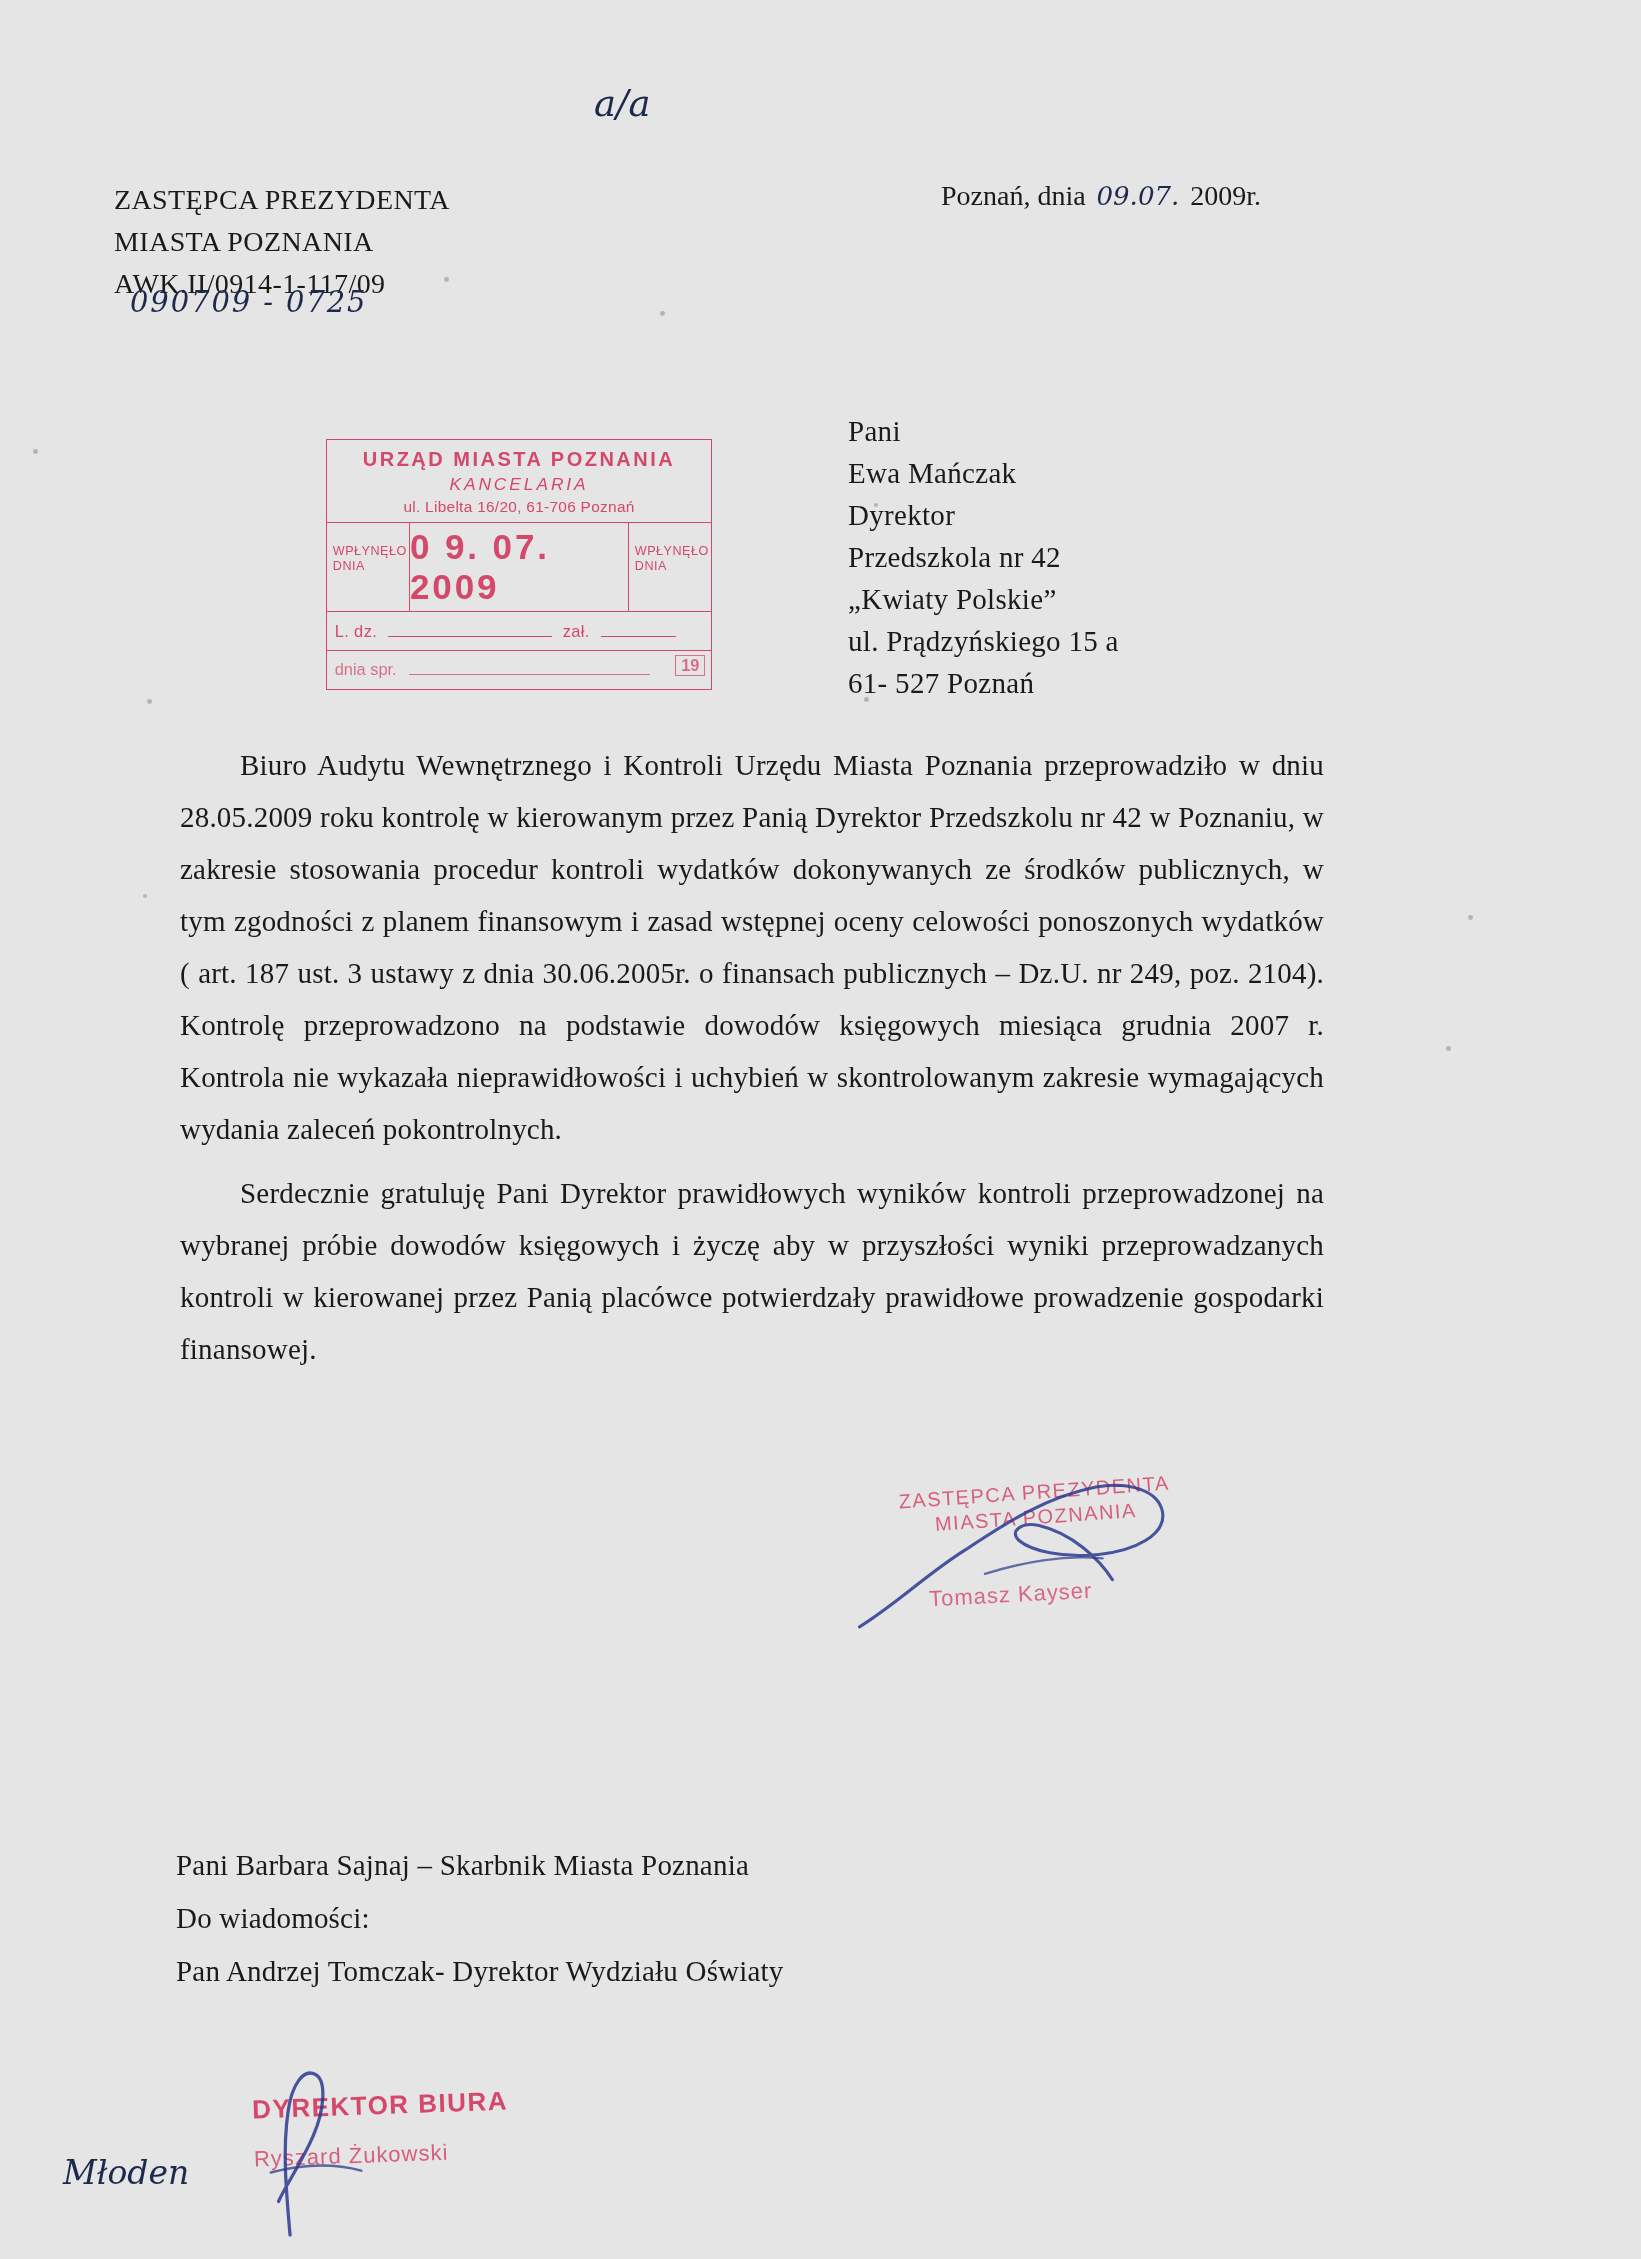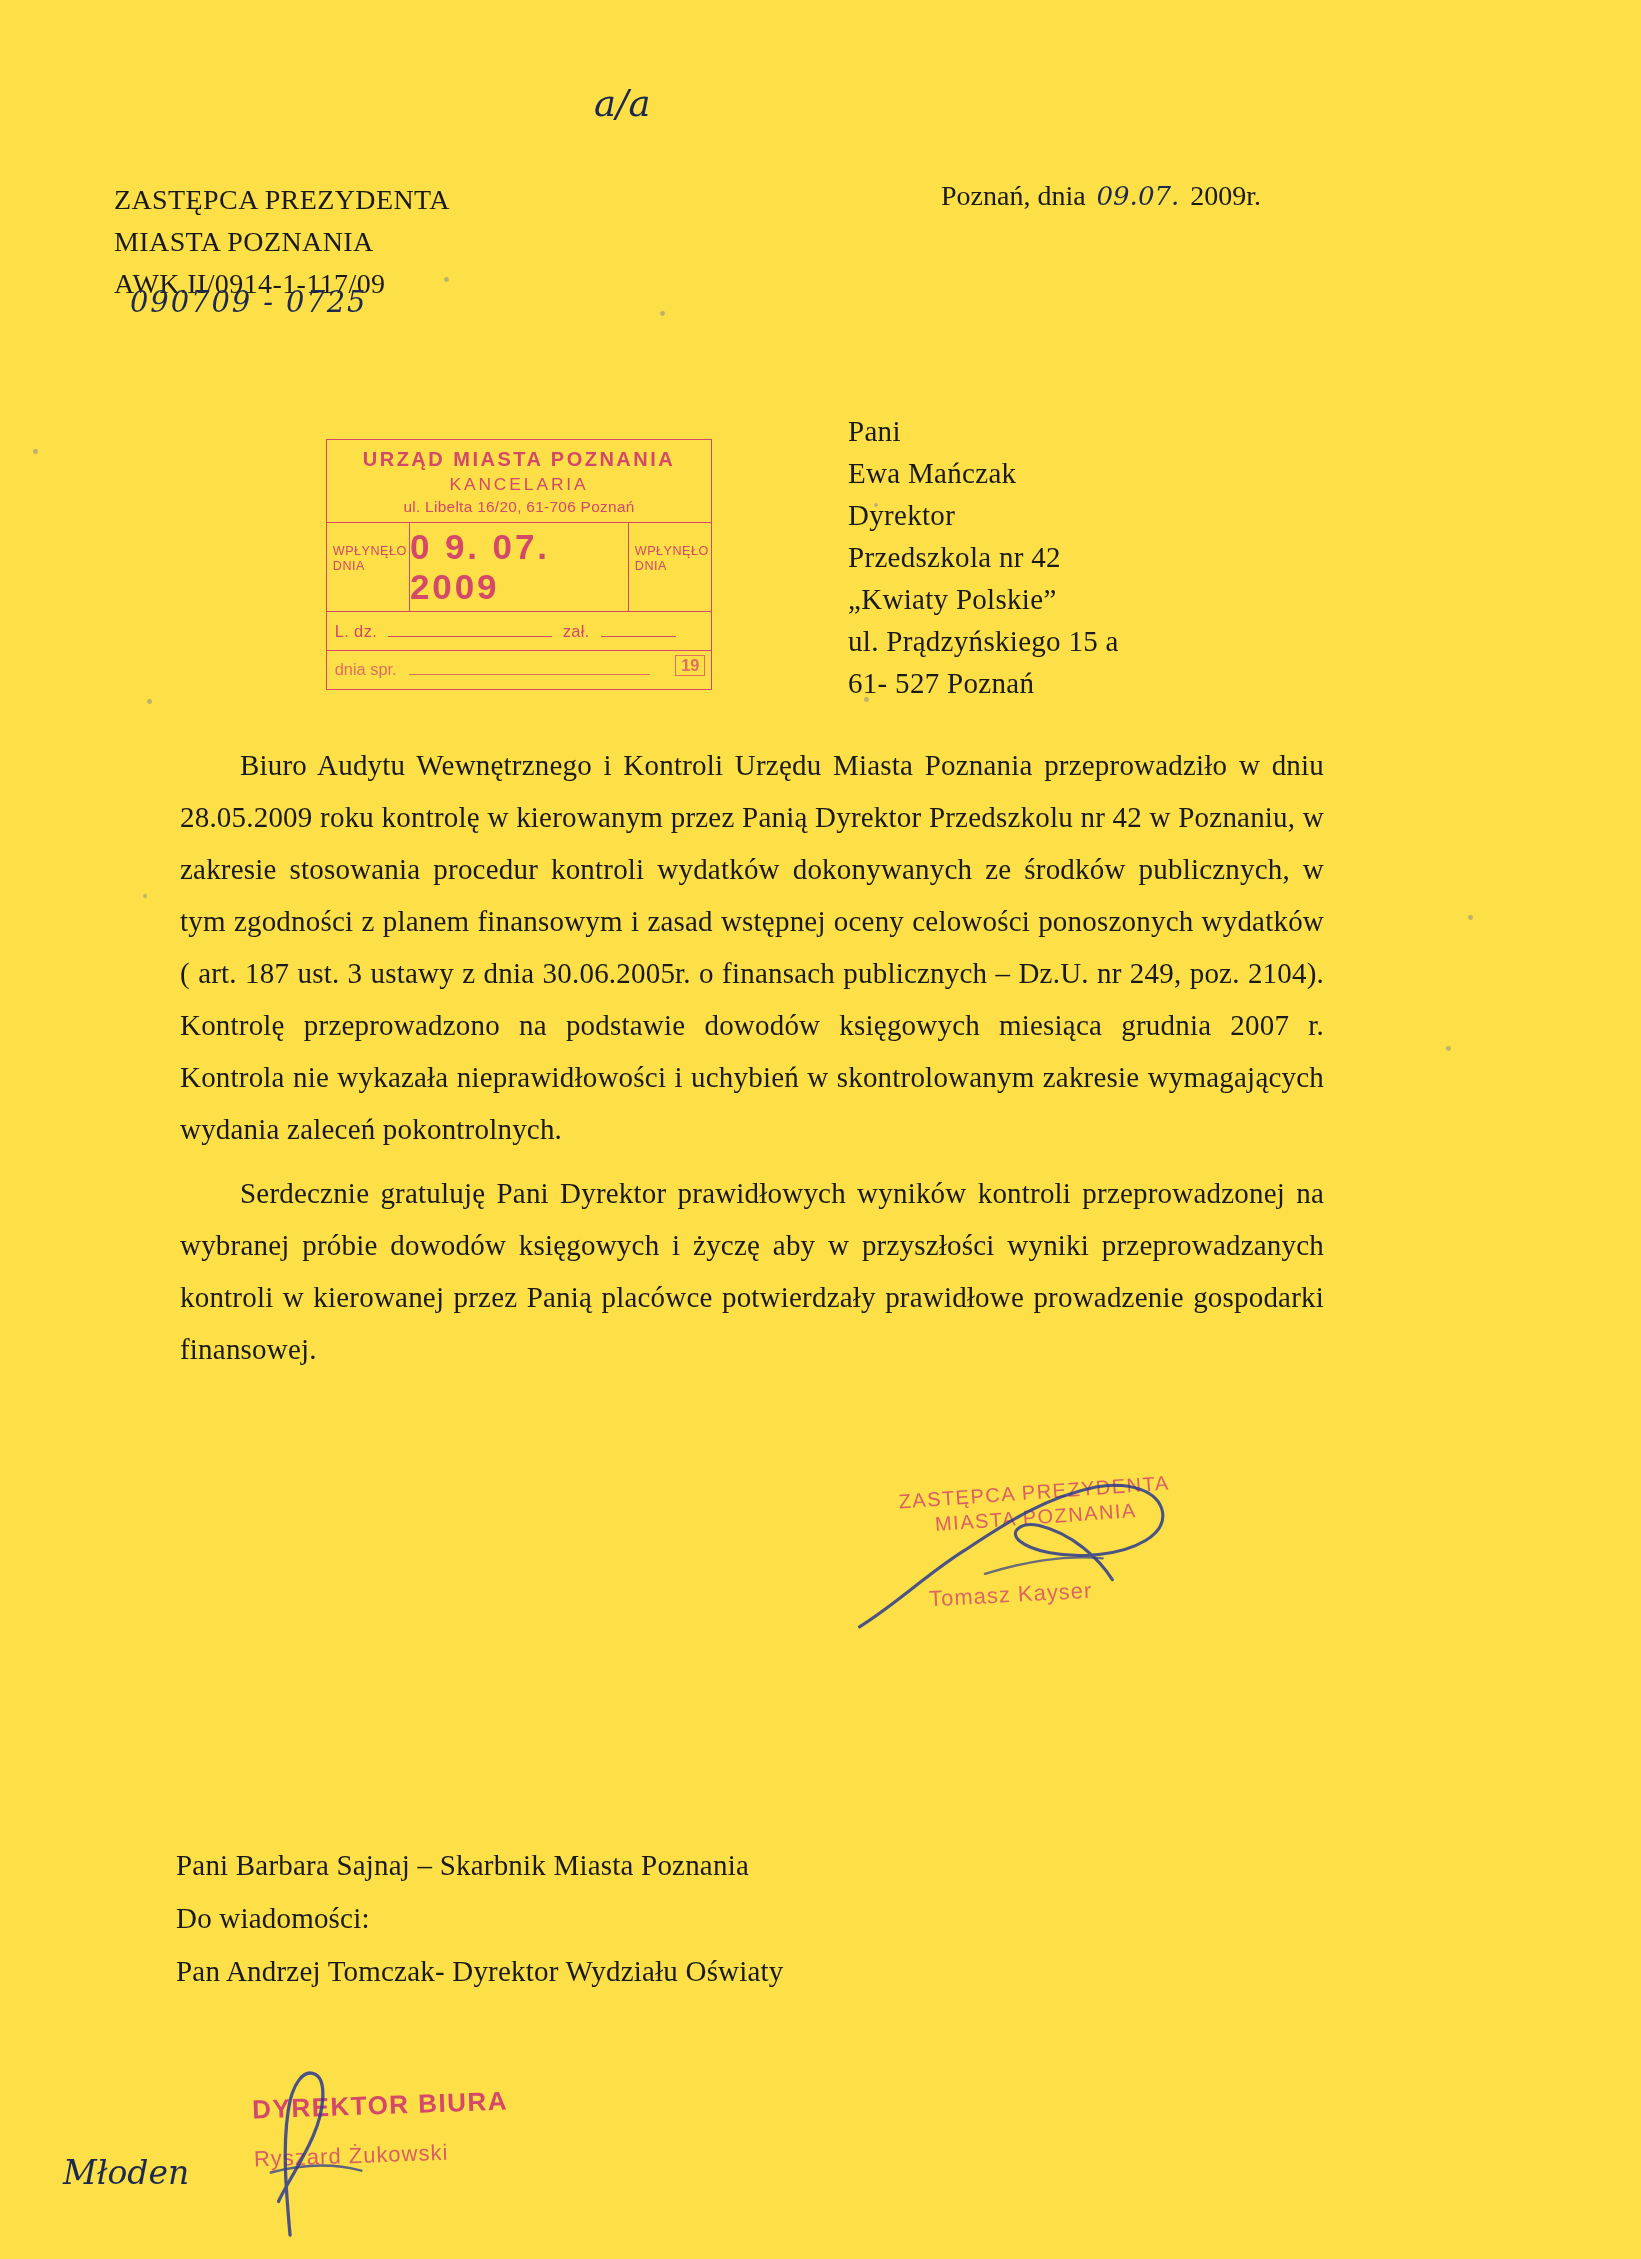--- a/index.html
+++ b/index.html
@@ -11,21 +11,21 @@
     width: 1641px;
     height: 2259px;
     position: relative;
     font-family: "Liberation Serif", serif;
     color: #1a1a1a;
     overflow: hidden;
   }
   .page {
     position: absolute;
     inset: 0;
-    background: #fde047;
+    background: #e5e5e5;
   }
   
   .speck {
     position: absolute;
     background: #8d8d8d;
     border-radius: 50%;
     opacity: .55;
   }
 
   
@@ -90,20 +90,21 @@
   }
   #reception-stamp .st-title {
     font-size: 20px;
     letter-spacing: 2.5px;
     font-weight: bold;
   }
   #reception-stamp .st-sub {
     font-size: 17.4px;
     letter-spacing: 2.9px;
     margin-top: 2.9px;
+    font-style: italic;
   }
   #reception-stamp .st-addr {
     font-size: 15.4px;
     margin-top: 3.9px;
     letter-spacing: 0.3px;
   }
   #reception-stamp .st-mid {
     display: flex;
     height: 89px;
     border-bottom: 1.9px solid #d4486a;

